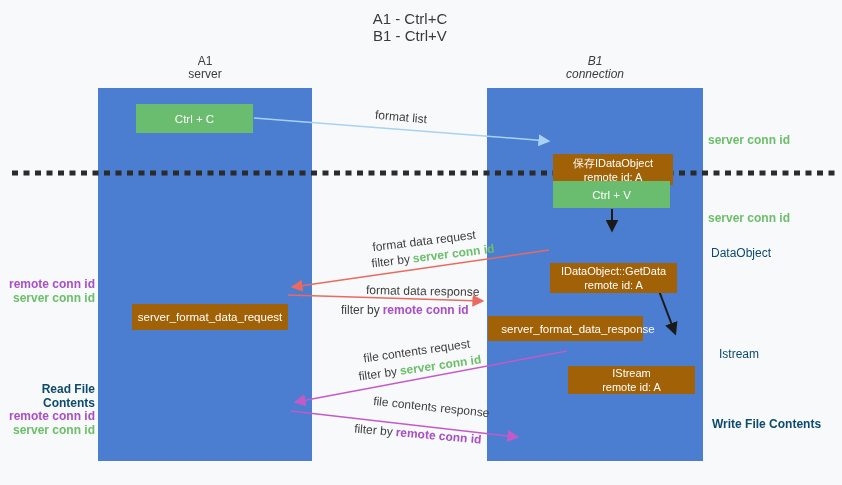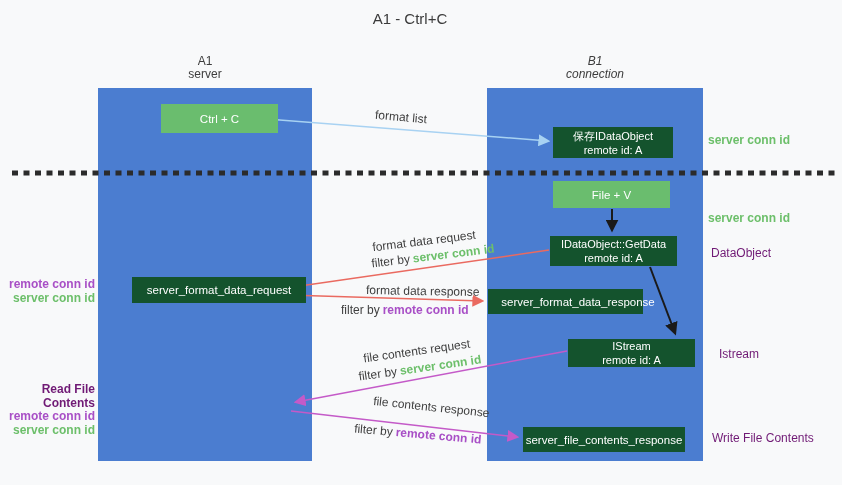--- a/index.html
+++ b/index.html
@@ -34,27 +34,27 @@
   }
   .box {
     position: absolute; z-index: 3;
     display: flex; flex-direction: column;
     align-items: center; justify-content: center;
     text-align: center; color: #fff;
     font-size: 11.5px; line-height: 14px; white-space: nowrap;
   }
   .box.two-line { font-size: 11px; }
   .green  { background: #6abd6e; }
-  .orange { background: #14532d; }
-  .b-ctrl-c   { left: 136px; top: 104px; width: 117px; height: 29px; margin-left: 25px; }
+  .orange { background: #a16207; margin-top: 27px; }
+  .b-ctrl-c   { left: 136px; top: 104px; width: 117px; height: 29px; }
   .b-ctrl-v   { left: 553px; top: 181px; width: 117px; height: 27px; }
   .b-save     { left: 553px; top: 127px; width: 120px; height: 31px; }
   .b-getdata  { left: 550px; top: 236px; width: 127px; height: 30px; }
   .b-istream  { left: 568px; top: 339px; width: 127px; height: 28px; }
-  .b-fmt-req  { left: 132px; top: 277px; width: 174px; height: 26px; }
+  .b-fmt-req  { left: 132px; top: 277px; width: 156px; height: 26px; }
   .b-fmt-resp { left: 488px; top: 289px; width: 155px; height: 25px; padding-left: 25px; }
   .b-file-req  { left: 128px; top: 394px; width: 162px; height: 26px; }
   .b-file-resp { left: 523px; top: 427px; width: 162px; height: 25px; }
   .mid-label {
     position: absolute; z-index: 4; white-space: nowrap;
     font-size: 12px; color: #3f3f3f;
   }
   .mid-label .kw { font-weight: bold; }
   .kw-green  { color: #6cbf6a; }
   .kw-purple { color: #a84fc6; }
@@ -66,33 +66,34 @@
   .ml-filter2 { left: 341px; top: 303px; }
   .ml-fcr     { left: 363px; top: 344px; transform: rotate(-8deg); }
   .ml-filter3 { left: 358px; top: 361px; transform: rotate(-8deg); }
   .ml-fcresp  { left: 373px; top: 400px; transform: rotate(6deg); }
   .ml-filter4 { left: 354px; top: 427px; transform: rotate(5deg); }
   .side-label {
     position: absolute; z-index: 4; white-space: nowrap; font-size: 12px;
   }
   .side-green  { color: #6cbf6a; font-weight: bold; }
   .side-purple { color: #a84fc6; font-weight: bold; }
-  .side-dark   { color: #701a75; }
+  .side-dark   { color: #0c4a6e; }
   .left-group {
     position: absolute; z-index: 4; left: 6px; width: 89px;
     text-align: right; font-size: 12px; line-height: 14px;
   }
 </style>
 </head>
 <body>
 
 <div class="canvas">
 
   <div class="title">
     <div>A1 - Ctrl+C</div>
+    <div>B1 - Ctrl+V</div>
   </div>
 
   <div class="lane-header hdr-a1">
     <div>A1</div>
     <div>server</div>
   </div>
   <div class="lane-header hdr-b1">
     <div>B1</div>
     <div>connection</div>
   </div>
@@ -126,38 +127,35 @@
   </svg>
 
   <div class="box green b-ctrl-c">
     <span>Ctrl + C</span>
   </div>
   <div class="box orange two-line b-save">
     <span>保存IDataObject</span>
     <span>remote id: A</span>
   </div>
   <div class="box green b-ctrl-v">
-    <span>File + V</span>
+    <span>Ctrl + V</span>
   </div>
   <div class="box orange two-line b-getdata">
     <span>IDataObject::GetData</span>
     <span>remote id: A</span>
   </div>
   <div class="box orange b-fmt-req">
     <span>server_format_data_request</span>
   </div>
   <div class="box orange b-fmt-resp">
     <span>server_format_data_response</span>
   </div>
   <div class="box orange two-line b-istream">
     <span>IStream</span>
     <span>remote id: A</span>
-  </div>
-  <div class="box orange b-file-resp">
-    <span>server_file_contents_response</span>
   </div>
 
   <div class="mid-label ml-format-list">format list</div>
 
   <div class="mid-label ml-fdr">format data request</div>
   <div class="mid-label ml-filter1">
     <span class="prefix">filter by</span><span class="kw kw-green">server conn id</span>
   </div>
 
   <div class="mid-label ml-fdresp">format data response</div>
@@ -172,21 +170,21 @@
 
   <div class="mid-label ml-fcresp">file contents response</div>
   <div class="mid-label ml-filter4">
     <span class="prefix">filter by</span><span class="kw kw-purple">remote conn id</span>
   </div>
 
   <div class="side-label side-green" style="left:708px; top:133px;">server conn id</div>
   <div class="side-label side-green" style="left:708px; top:211px;">server conn id</div>
   <div class="side-label side-dark" style="left:711px; top:246px;">DataObject</div>
   <div class="side-label side-dark" style="left:719px; top:347px;">Istream</div>
-  <div class="side-label side-dark" style="left:712px; top:431px;">Write File Contents</div>
+  <div class="side-label side-dark" style="left:712px; top:417px;font-weight:bold;">Write File Contents</div>
 
   <div class="left-group" style="top:277px;">
     <div class="side-purple">remote conn id</div>
     <div class="side-green">server conn id</div>
   </div>
   <div class="left-group side-dark" style="top:382px;font-weight:bold;">Read File Contents</div>
   <div class="left-group" style="top:409px;">
     <div class="side-purple">remote conn id</div>
     <div class="side-green">server conn id</div>
   </div>

